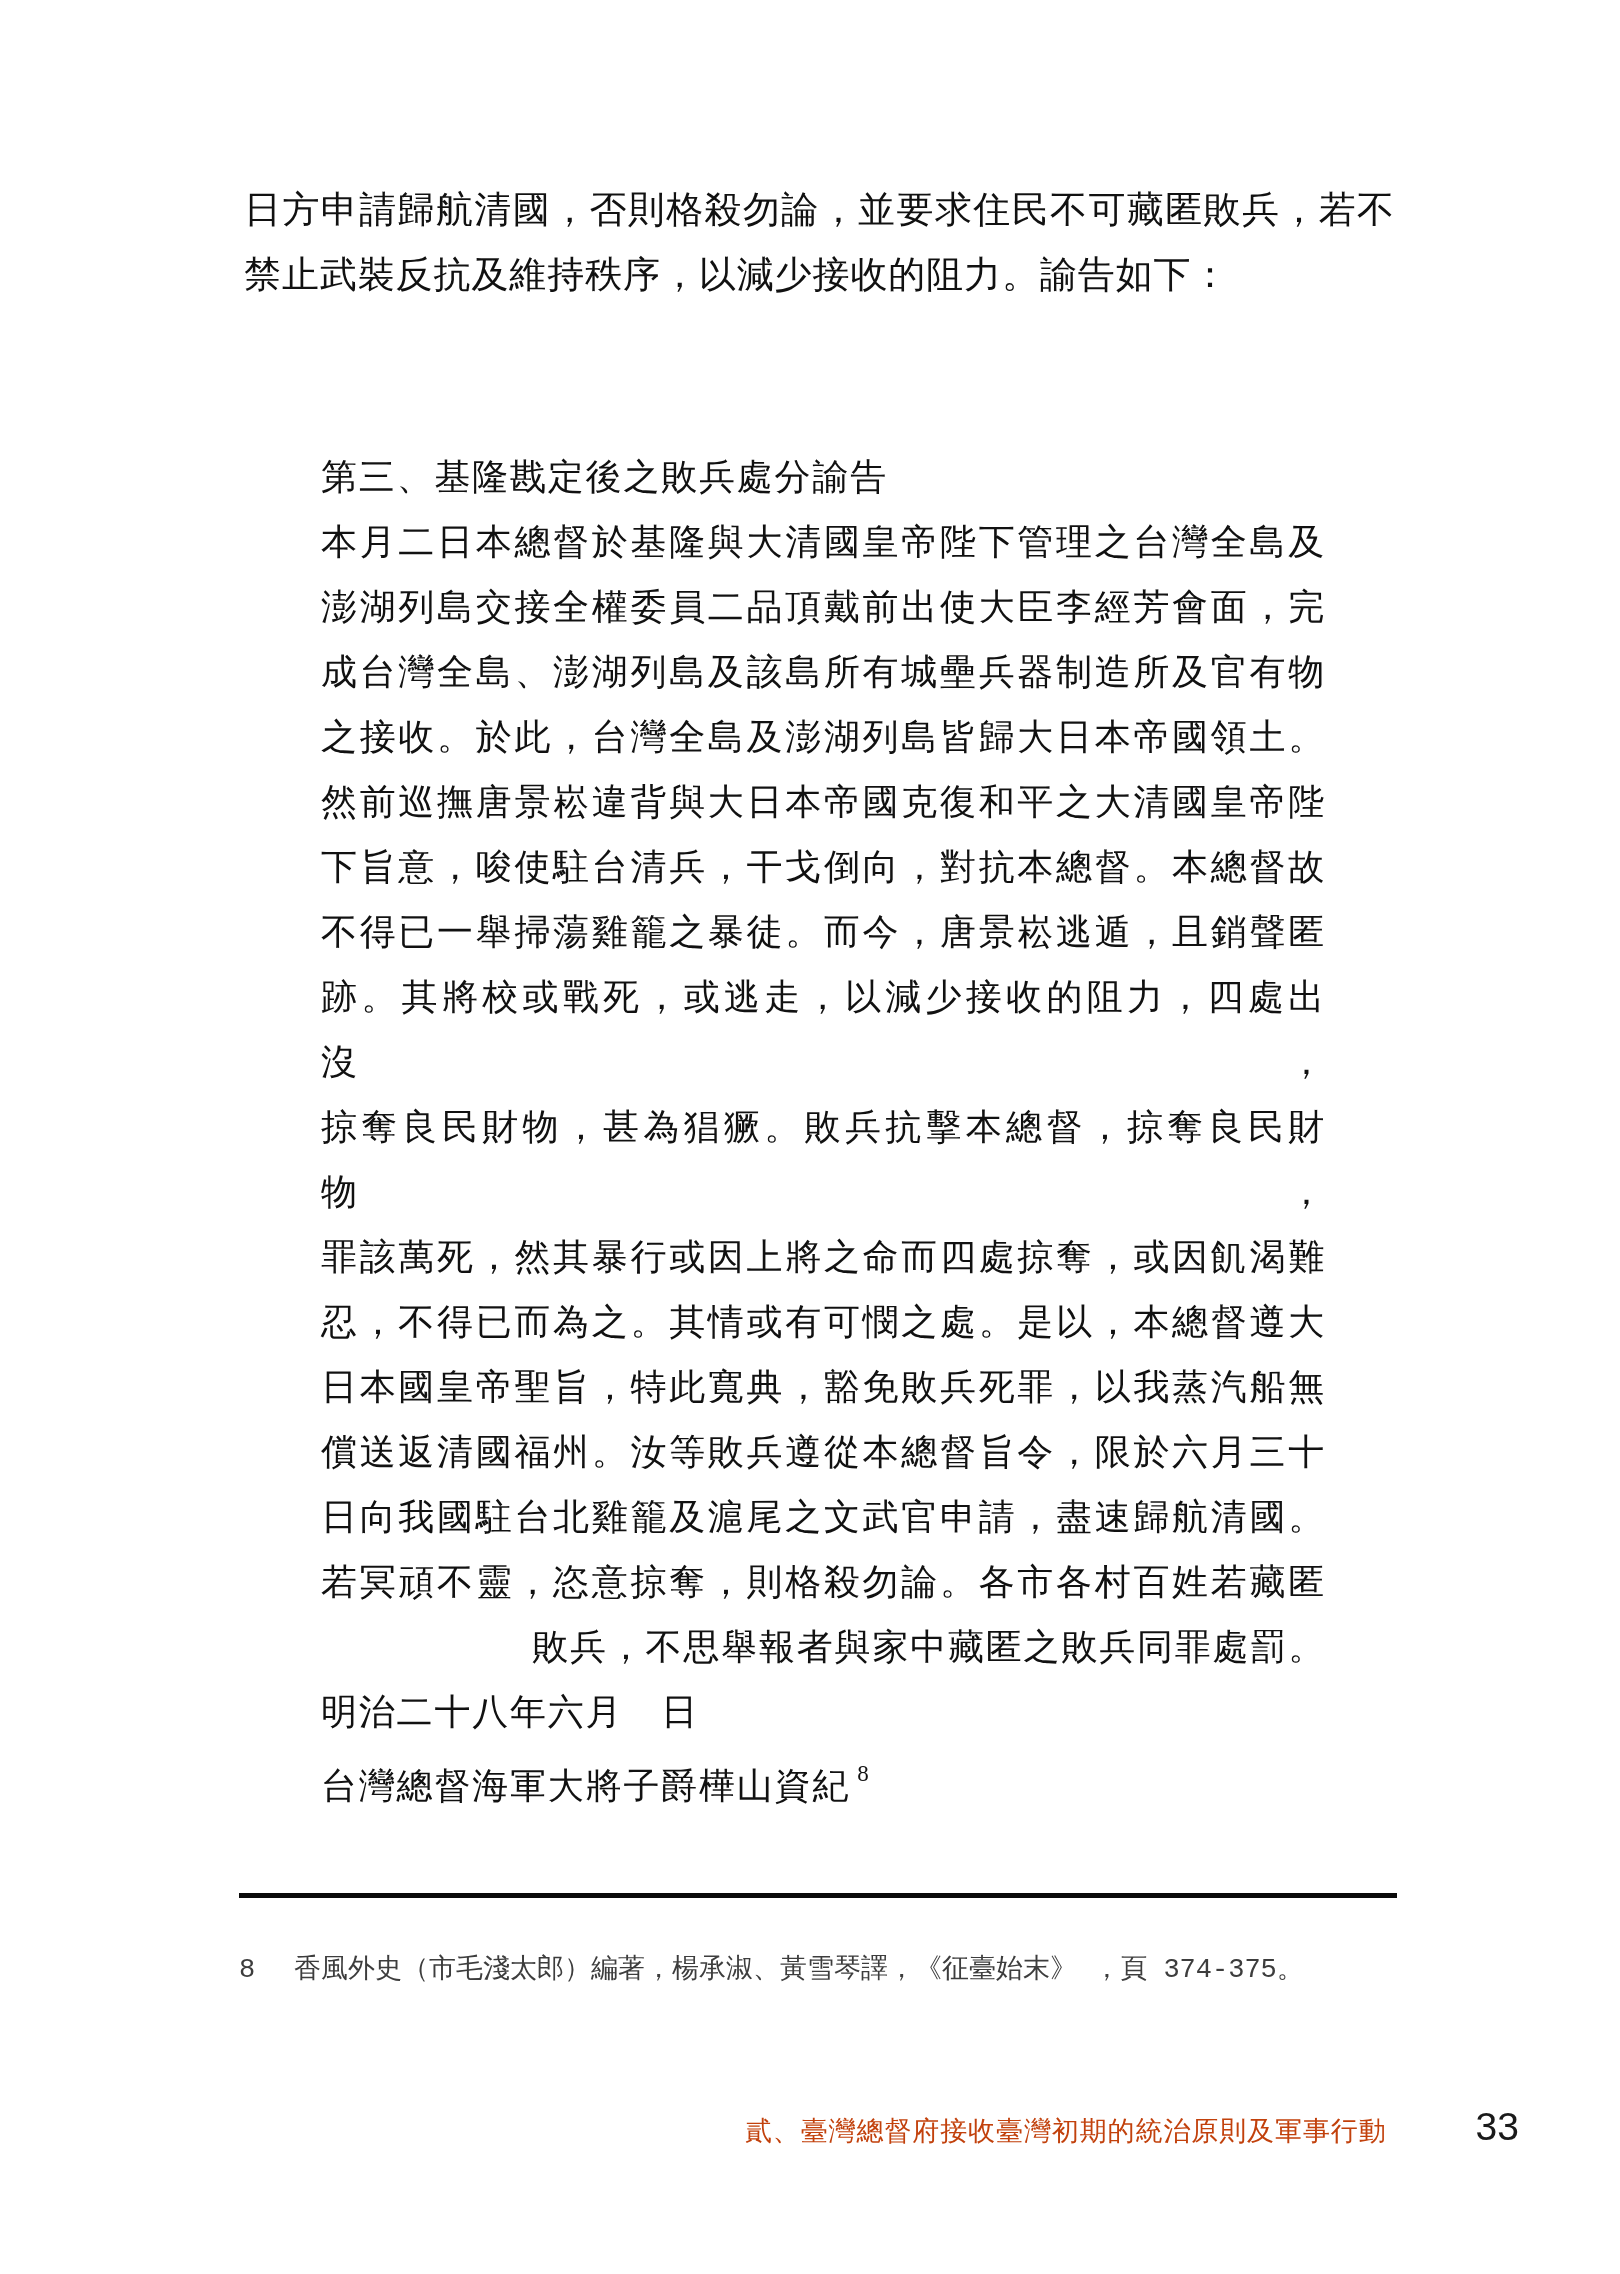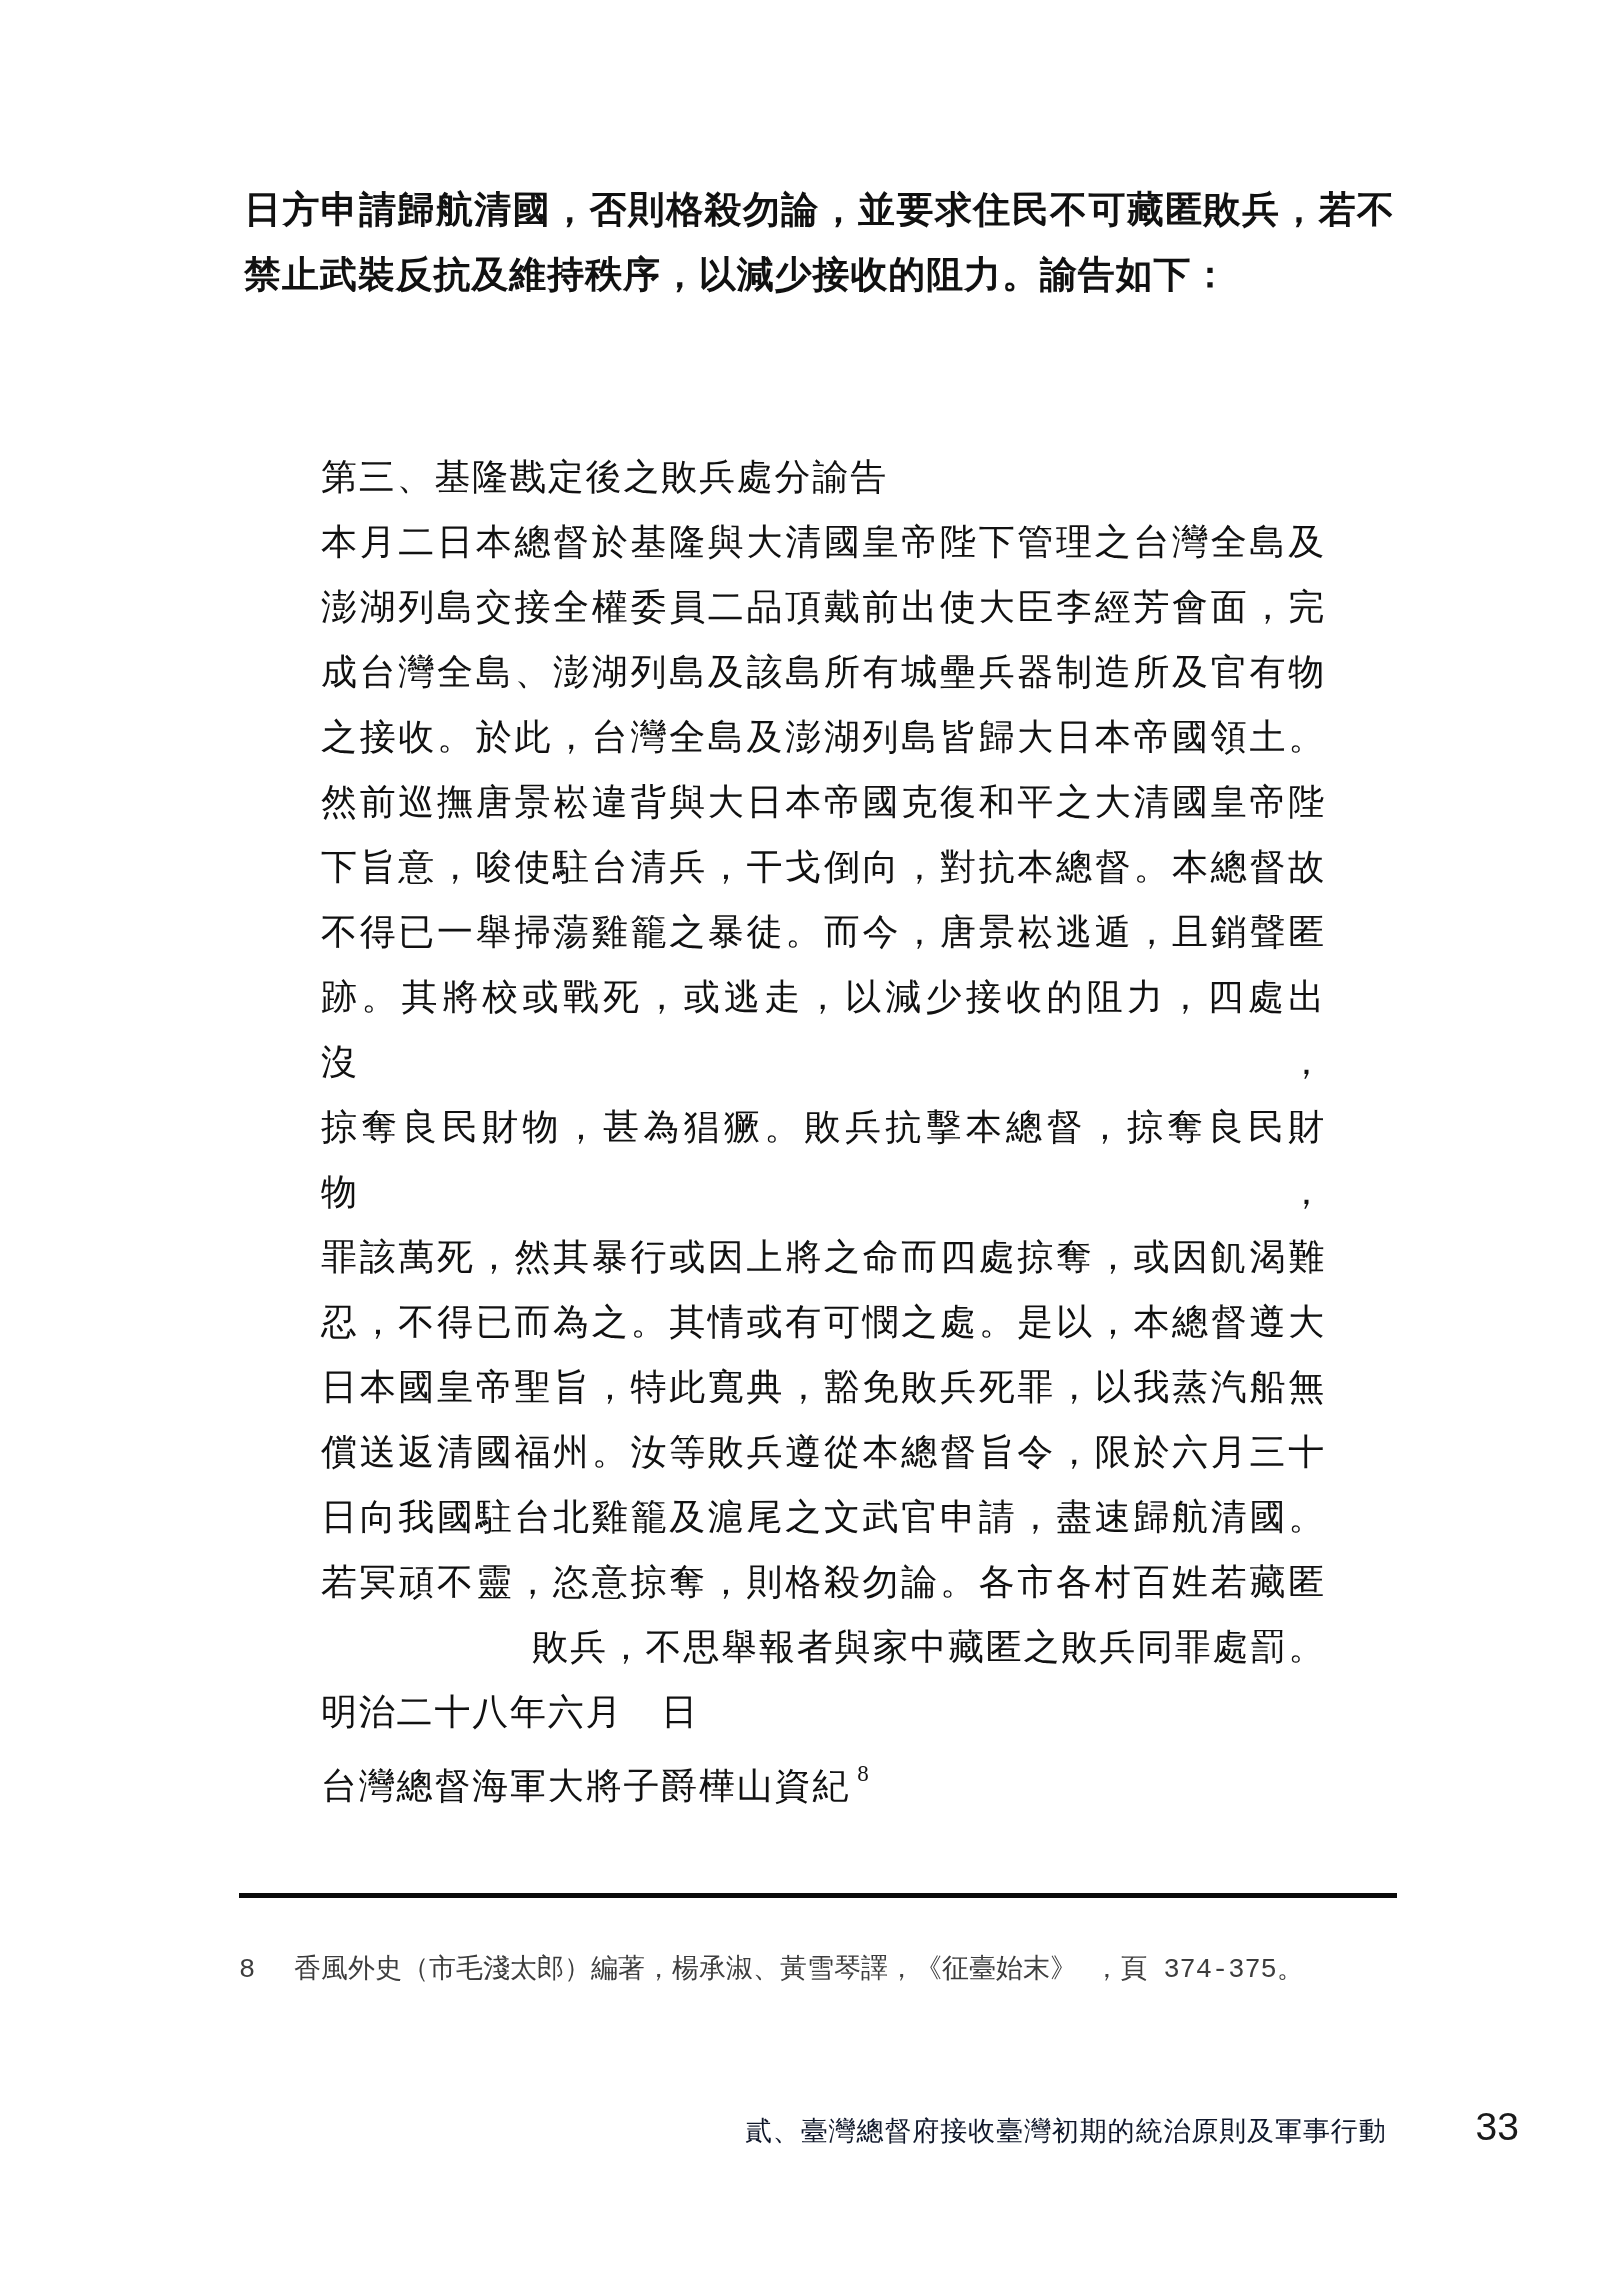--- a/index.html
+++ b/index.html
@@ -16,21 +16,21 @@
   
   .intro {
     position: absolute;
     left: 244px;
     top: 177px;
     width: 1151px;
     font-size: 37px;
     line-height: 65px;
     letter-spacing: 0.9px;
   }
-  .intro > .jline { text-align: justify; text-align-last: justify; font-weight: bold; }
+  .intro > .jline { text-align: justify; text-align-last: justify; }
   .intro > .jline:last-child { text-align: justify; text-align-last: auto; }
 
   
   .quote {
     position: absolute;
     left: 321px;
     top: 445px;
     width: 1005px;
     font-size: 36px;
     line-height: 65px;
@@ -81,21 +81,21 @@
     position: absolute;
     left: 239px;
     top: 2105px;
     width: 1280px;
     display: flex;
     justify-content: flex-end;
     align-items: baseline;
     gap: 89px;
   }
   .footer-title {
-    color: #0f172a;
+    color: #c2410c;
     font-size: 27px;
     letter-spacing: 0.9px;
     font-family: "Liberation Serif", "DejaVu Serif", serif;
   }
   .page-num {
     color: #1a1a1a;
     font-size: 39px;
     font-family: "Liberation Sans", "DejaVu Sans", sans-serif;
   }
 </style>

